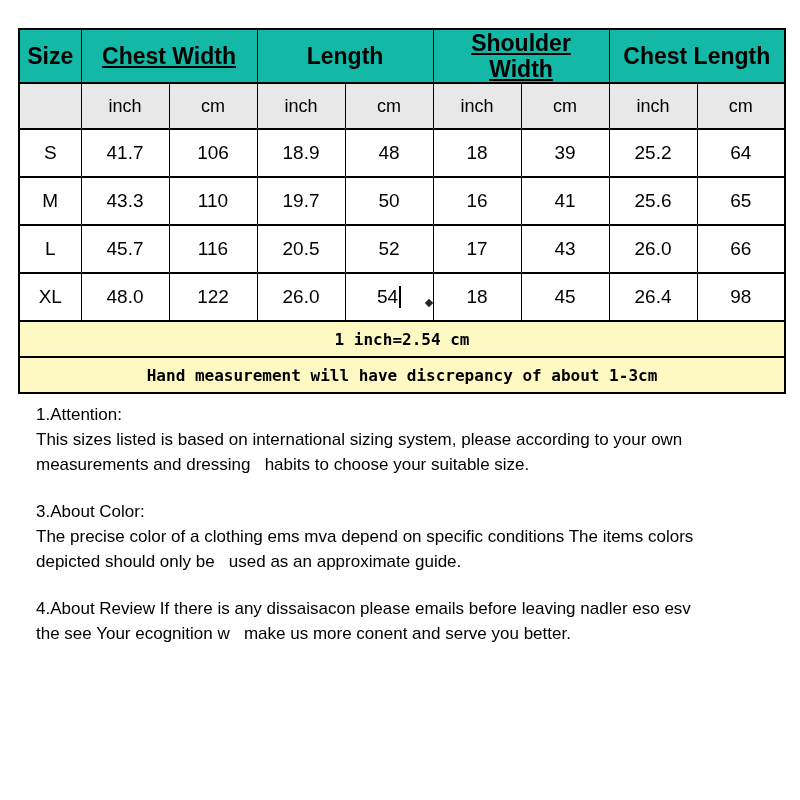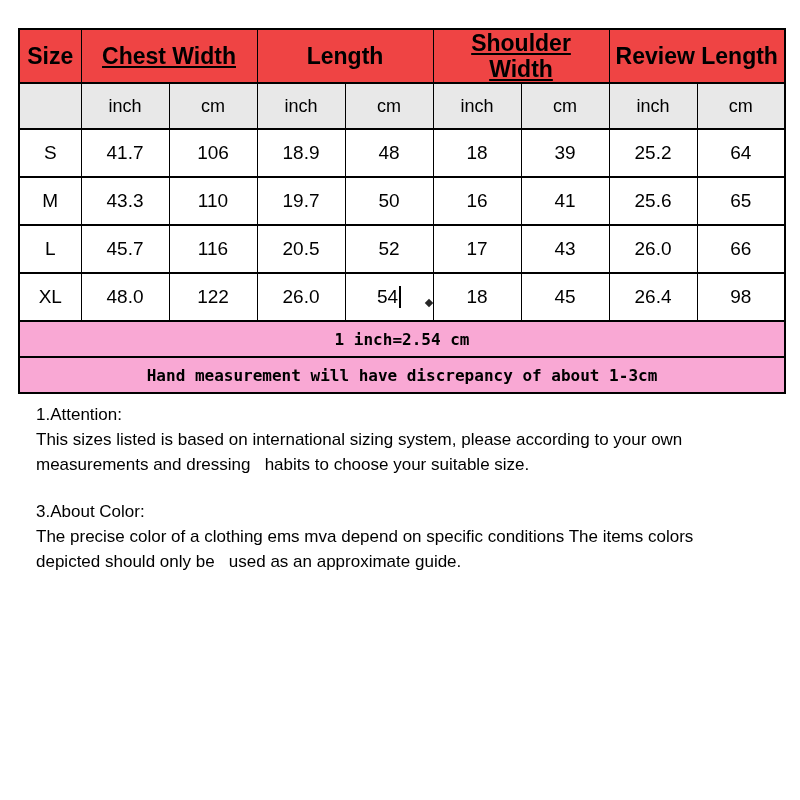--- a/index.html
+++ b/index.html
@@ -27,21 +27,21 @@
     text-align: center;
     vertical-align: middle;
     padding: 0;
     overflow: hidden;
   }
   tr.hdr1 { border-bottom: 2px solid #000; }
   tr.hdr2 { border-bottom: 2px solid #000; }
   tr.data-row { border-top: 2px solid #000; border-bottom: 2px solid #000; }
   tr.note-row { border-top: 2px solid #000; }
   tr.hdr1 th {
-    background: #ef4444;
+    background: #14b8a6;
     font-size: 23px;
     font-weight: bold;
     height: 52px;
     line-height: 26px;
   }
   tr.hdr2 th {
     background: #e8e8e8;
     font-size: 18px;
     font-weight: normal;
     height: 46px;
@@ -49,21 +49,21 @@
   tr.data-row td {
     font-size: 19px;
     height: 48px;
     background: #ffffff;
   }
   tr.note-row td {
     font-family: "DejaVu Sans Mono", monospace;
     font-weight: bold;
     font-size: 16px;
     height: 36px;
-    background: #f9a8d4;
+    background: #fef9c3;
   }
   .wrap-narrow { display: inline-block; max-width: 140px; text-decoration: underline; }
   .caret {
     display: inline-block;
     width: 2px; height: 22px;
     background: #000;
     margin-left: 1px;
     vertical-align: middle;
   }
   .selection-handle {
@@ -102,21 +102,21 @@
         <col style="width:88px">
       <col style="width:88px">
         <col style="width:88px">
     </colgroup>
     <tbody>
         <tr class="hdr1">
       <th>Size</th>
       <th colspan="2"><span class="wrap-narrow">Chest Width</span></th>
       <th colspan="2"><span>Length</span></th>
       <th colspan="2"><span class="wrap-narrow">Shoulder Width</span></th>
-      <th colspan="2"><span>Review Length</span></th>
+      <th colspan="2"><span>Chest Length</span></th>
     </tr>
     <tr class="hdr2">
       <th></th>
       <th>inch</th>
       <th>cm</th>
       <th>inch</th>
       <th>cm</th>
       <th>inch</th>
       <th>cm</th>
       <th>inch</th>
@@ -179,13 +179,15 @@
   <div class="selection-handle"></div>
 </div>
 
 <div class="notes-section">
   <p class="para">1.Attention:
 This sizes listed is based on international sizing system, please according to your own
 measurements and dressing   habits to choose your suitable size.</p>
   <p class="para">3.About Color:
 The precise color of a clothing ems mva depend on specific conditions The items colors
 depicted should only be   used as an approximate guide.</p>
+  <p class="para">4.About Review If there is any dissaisacon please emails before leaving nadler eso esv
+the see Your ecognition w   make us more conent and serve you better.</p>
 </div>
 
 </body></html>

